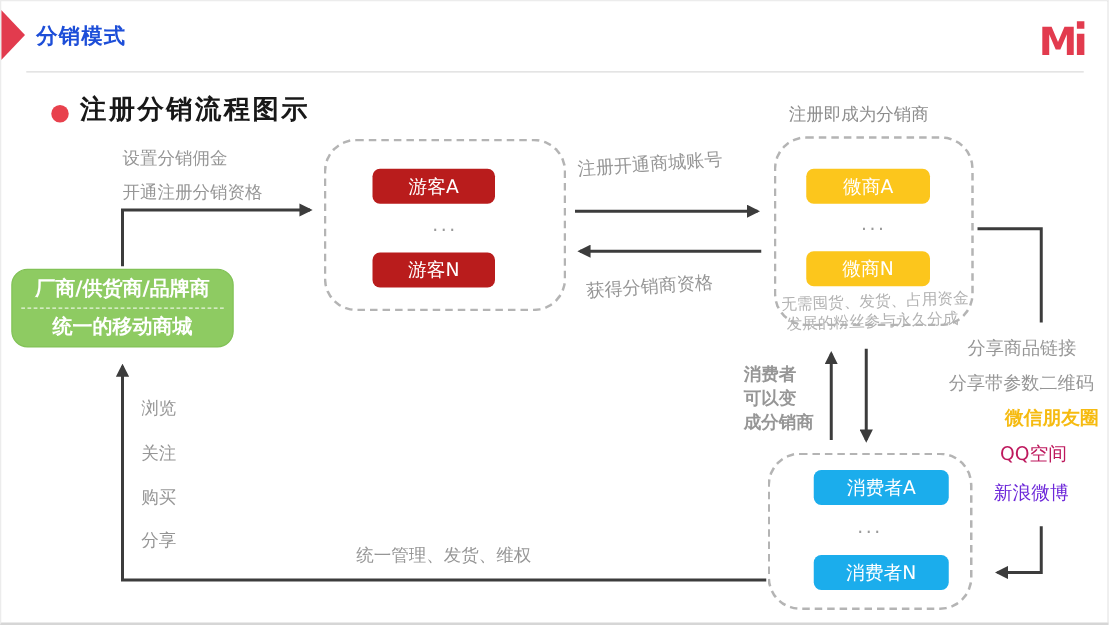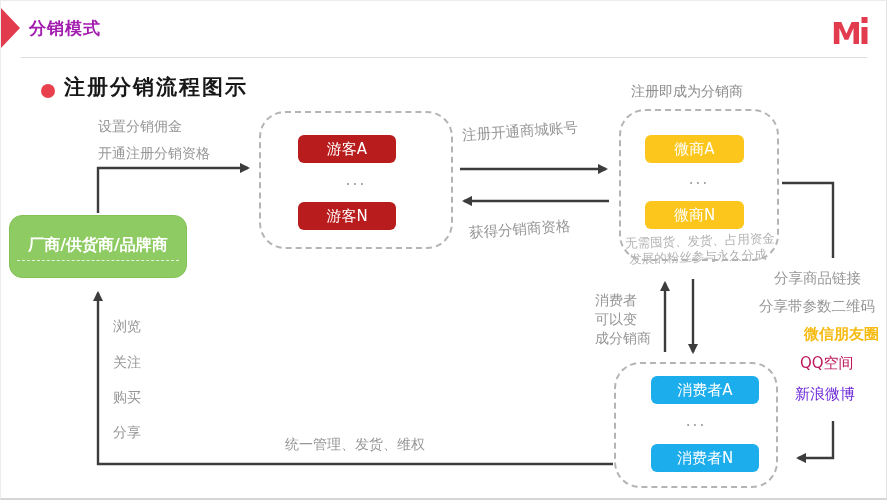--- a/index.html
+++ b/index.html
@@ -7,33 +7,33 @@
     position:relative; width:887px; height:500px; box-sizing:border-box;
     background:#fff; overflow:hidden;
     border:1px solid #ececec; border-bottom:2px solid #d6d6d6; border-right:1px solid #e2e2e2;
     font-family:"DejaVu Sans","Liberation Sans",sans-serif;
   }
   
   .flag { position:absolute; left:0; top:7px; width:0; height:0;
     border-top:20px solid transparent; border-bottom:20px solid transparent;
     border-left:19px solid #e23b4e; }
   .hdr-title { position:absolute; left:28px; top:16px; font-size:17px; font-weight:bold;
-    color:#a21caf; letter-spacing:1px; }
+    color:#1d4ed8; letter-spacing:1px; }
   .divider { position:absolute; left:20px; top:56px; width:846px; height:1px; background:#dcdcdc; }
   .logo { position:absolute; left:830px; top:13px; }
   
   .bullet { position:absolute; left:40px; top:83px; width:14px; height:14px;
     border-radius:50%; background:#e8414d; }
   .sec-title { position:absolute; left:63px; top:72px; font-size:21px; font-weight:bold;
     color:#181818; letter-spacing:2px; }
   
   .lbl { position:absolute; color:#969696; font-size:14px; white-space:nowrap; }
   .lbl.small { font-size:12.5px; color:#b2b2b2; }
   .rot { transform:rotate(-4deg); }
-  .pre { white-space:pre-line; line-height:19px; }
+  .pre { white-space:pre-line; line-height:19px;font-weight:bold; }
   
   .dashed { position:absolute; border:2px dashed #b4b4b4; border-radius:26px; box-sizing:border-box; }
   .box-visitors { left:258px; top:110px; width:194px; height:138px; }
   .box-distributors { left:618px; top:108px; width:160px; height:152px; }
   .box-consumers { left:613px; top:361px; width:164px; height:126px; }
   
   .pill { position:absolute; height:28px; line-height:28px; border-radius:6px;
     color:#fff; font-size:15px; text-align:center; }
   .pill.orange { background:#b91c1c; }
   .pill.yellow { background:#fcc61c; }
@@ -89,20 +89,21 @@
       <path d="M832,420 L832,457 L797,457" marker-end="url(#arr)"></path>
       <path d="M612,463 L97,463 L97,292" marker-end="url(#arr)"></path>
     </g>
   </svg>
 
   <div class="lbl" style="left:97px; top:117px;">设置分销佣金</div>
   <div class="lbl" style="left:97px; top:144px;">开通注册分销资格</div>
 
   <div class="supplier">
     <div class="l1">厂商/供货商/品牌商</div>
+    <div class="l2">统一的移动商城</div>
   </div>
 
   <div class="dashed box-visitors">
     <div class="pill orange" style="left:37px; top:22px; width:98px;">游客A</div>
     <div class="dots" style="top:58px;">...</div>
     <div class="pill orange" style="left:37px; top:89px; width:98px;">游客N</div>
   </div>
 
   <div class="lbl rot" style="left:461px; top:121px; font-size:14.5px;">注册开通商城账号</div>
   <div class="lbl rot" style="left:468px; top:219px; font-size:14.5px;">获得分销商资格</div>

